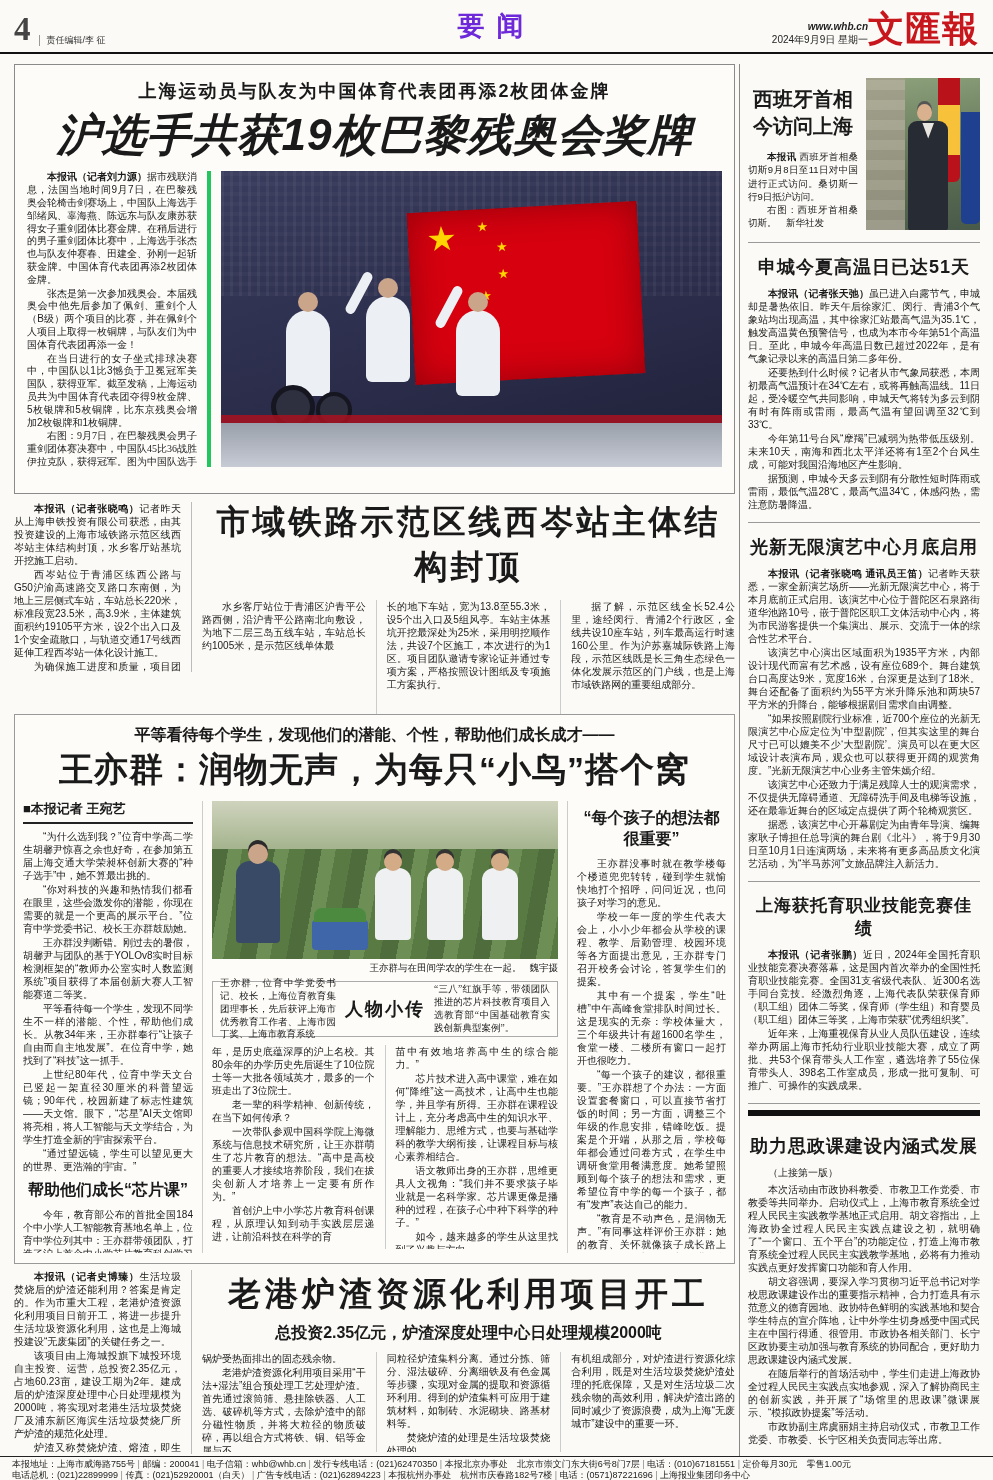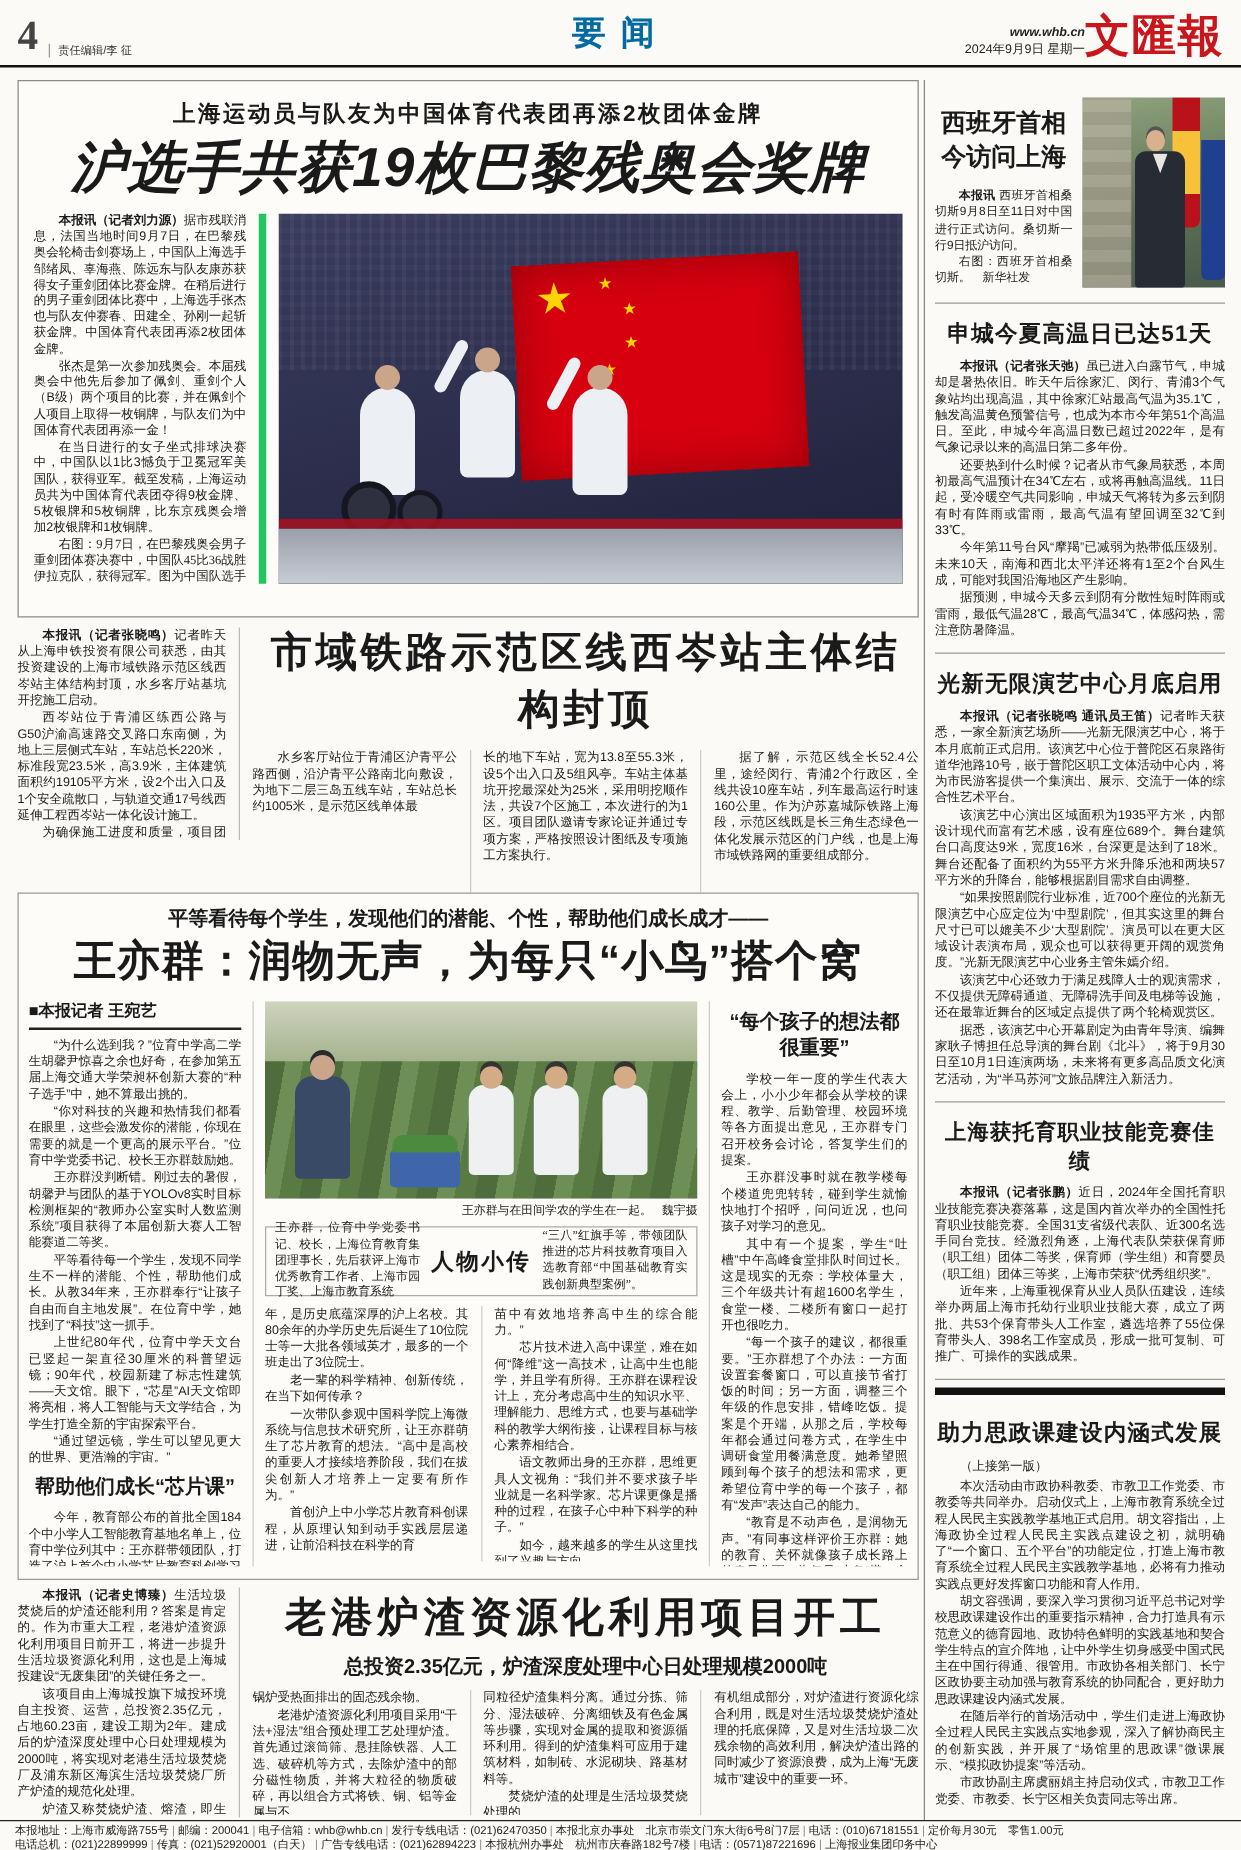--- a/index.html
+++ b/index.html
@@ -4,21 +4,21 @@
 <style>
   html,body{margin:0;padding:0;background:#e8e6e0;}
   #page{position:relative;width:993px;height:1480px;margin:0 auto;background:#fbfaf6;
         font-family:"Liberation Sans",sans-serif;color:#1a1a1a;overflow:hidden;}
   
   header{position:absolute;left:0;top:0;width:993px;height:54px;box-sizing:border-box;
          border-bottom:2px solid #111;display:flex;align-items:flex-end;padding:4px 14px 6px;}
   .pageno{font-family:"Liberation Serif",serif;font-size:33px;font-weight:700;color:#444;line-height:1;}
   .editor{font-size:9px;color:#333;margin-left:8px;border-left:1px solid #999;padding-left:7px;line-height:1.2;}
   .h-center{position:absolute;left:50%;transform:translateX(-50%);bottom:8px;
-            font-size:27px;font-weight:900;letter-spacing:12px;color:#0369a1;}
+            font-size:27px;font-weight:900;letter-spacing:12px;color:#6d28d9;}
   .h-right{margin-left:auto;display:flex;align-items:flex-end;gap:0;}
   .h-info{text-align:right;line-height:1.25;}
   .site{font-size:10px;font-weight:700;font-style:italic;color:#222;}
   .date{font-size:10px;color:#222;}
   .masthead{font-family:"Liberation Serif",serif;font-size:36px;font-weight:900;color:#c8161d;
             line-height:.95;letter-spacing:1px;}
   
   .body{font-size:10px;line-height:1.3;}
   .body p{margin:0 0 1px;text-indent:2em;text-align:justify;}
   .body p.cont{text-indent:0;}
@@ -26,21 +26,21 @@
   b{font-weight:700;}
   .cols{display:flex;}
   .cols .col{flex:1;overflow:hidden;}
   .cols .col + .col{border-left:1px solid #ccc;padding-left:10px;margin-left:10px;}
   
   .lead-box{position:absolute;left:14px;top:64px;width:721px;height:430px;box-sizing:border-box;
             border:1px solid #8a8a8a;padding:8px 12px;background:#fdfcf9;}
   .lead-kicker{text-align:center;font-size:18px;font-weight:700;letter-spacing:2px;margin-top:6px;}
   .lead-headline{text-align:center;font-size:44px;font-weight:900;letter-spacing:1px;margin:8px 0 0;line-height:1.1;font-style:italic;}
   .lead-row{display:flex;margin-top:12px;height:296px;}
-  .lead-col{width:170px;flex:none;overflow:hidden;border-right:6px solid #22c55e;padding-right:10px;
+  .lead-col{width:170px;flex:none;overflow:hidden;border-right:4px solid #22c55e;padding-right:10px;
             font-size:10px;line-height:1.28;}
   .main-photo{flex:1;margin-left:10px;position:relative;overflow:hidden;
               background:linear-gradient(165deg,#3a3c5e,#2b2d4b 55%,#1f2138);}
   .audience{position:absolute;left:0;top:0;width:100%;height:42%;opacity:.5;
             background:repeating-linear-gradient(90deg,rgba(255,255,255,.09) 0 3px,transparent 3px 9px),
                        repeating-linear-gradient(0deg,rgba(255,255,255,.05) 0 4px,transparent 4px 10px);}
   .flag{position:absolute;left:38%;top:12%;width:46%;height:58%;background:#d6000f;
         transform:rotate(-3deg);box-shadow:inset 0 0 34px rgba(0,0,0,.3);}
   .star{position:absolute;color:#ffd400;}
   .star.big{font-size:34px;left:8%;top:4%;}
@@ -248,22 +248,22 @@
               <p class="cont">苗中有效地培养高中生的综合能力。”</p>
               <p>芯片技术进入高中课堂，难在如何“降维”这一高技术，让高中生也能学，并且学有所得。王亦群在课程设计上，充分考虑高中生的知识水平、理解能力、思维方式，也要与基础学科的教学大纲衔接，让课程目标与核心素养相结合。</p>
               <p>语文教师出身的王亦群，思维更具人文视角：“我们并不要求孩子毕业就是一名科学家。芯片课更像是播种的过程，在孩子心中种下科学的种子。”</p>
               <p>如今，越来越多的学生从这里找到了兴趣与方向。</p>
             </div>
         </div>
       </div>
       <div class="feat-c4 body">
         <div class="subhead">“每个孩子的想法都很重要”</div>
         <div>
+            <p>王亦群没事时就在教学楼每个楼道兜兜转转，碰到学生就愉快地打个招呼，问问近况，也问孩子对学习的意见。</p>
             <p>学校一年一度的学生代表大会上，小小少年都会从学校的课程、教学、后勤管理、校园环境等各方面提出意见，王亦群专门召开校务会讨论，答复学生们的提案。</p>
-            <p>王亦群没事时就在教学楼每个楼道兜兜转转，碰到学生就愉快地打个招呼，问问近况，也问孩子对学习的意见。</p>
             <p>其中有一个提案，学生“吐槽”中午高峰食堂排队时间过长。这是现实的无奈：学校体量大，三个年级共计有超1600名学生，食堂一楼、二楼所有窗口一起打开也很吃力。</p>
             <p>“每一个孩子的建议，都很重要。”王亦群想了个办法：一方面设置套餐窗口，可以直接节省打饭的时间；另一方面，调整三个年级的作息安排，错峰吃饭。提案是个开端，从那之后，学校每年都会通过问卷方式，在学生中调研食堂用餐满意度。她希望照顾到每个孩子的想法和需求，更希望位育中学的每一个孩子，都有“发声”表达自己的能力。</p>
             <p>“教育是不动声色，是润物无声。”有同事这样评价王亦群：她的教育、关怀就像孩子成长路上的春风化雨。为每只“小鸟”搭一个温暖的窝，静待他们振翅高飞。</p>
           </div>
       </div>
     </div>
   </section>
 
   <div class="slag-left body">
       <p><b>本报讯（记者史博臻）</b>生活垃圾焚烧后的炉渣还能利用？答案是肯定的。作为市重大工程，老港炉渣资源化利用项目日前开工，将进一步提升生活垃圾资源化利用，这也是上海城投建设“无废集团”的关键任务之一。</p>

